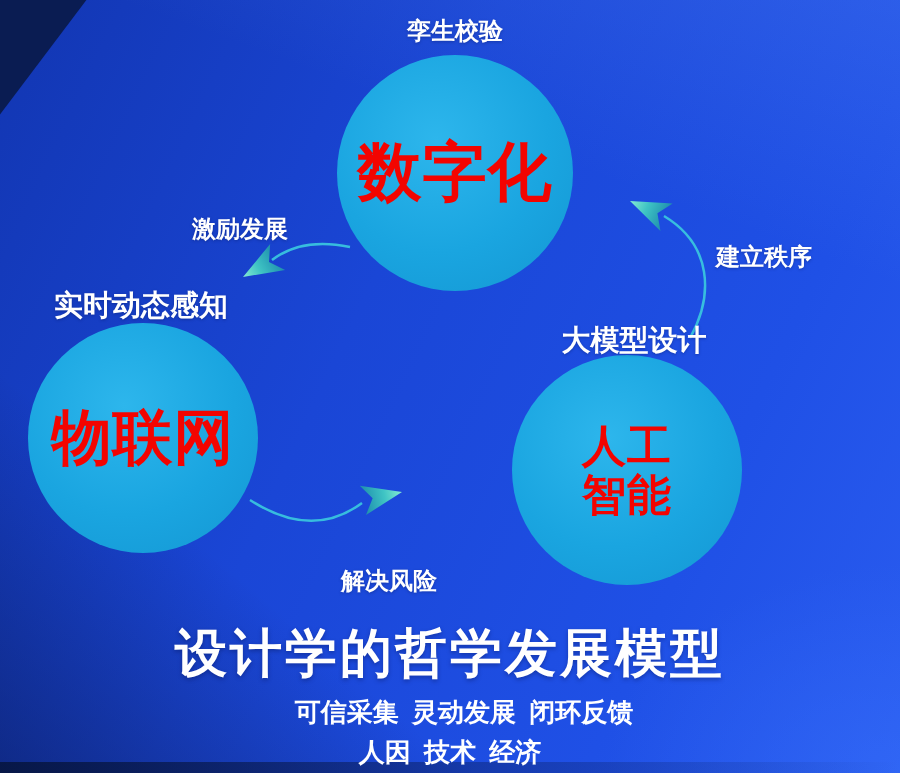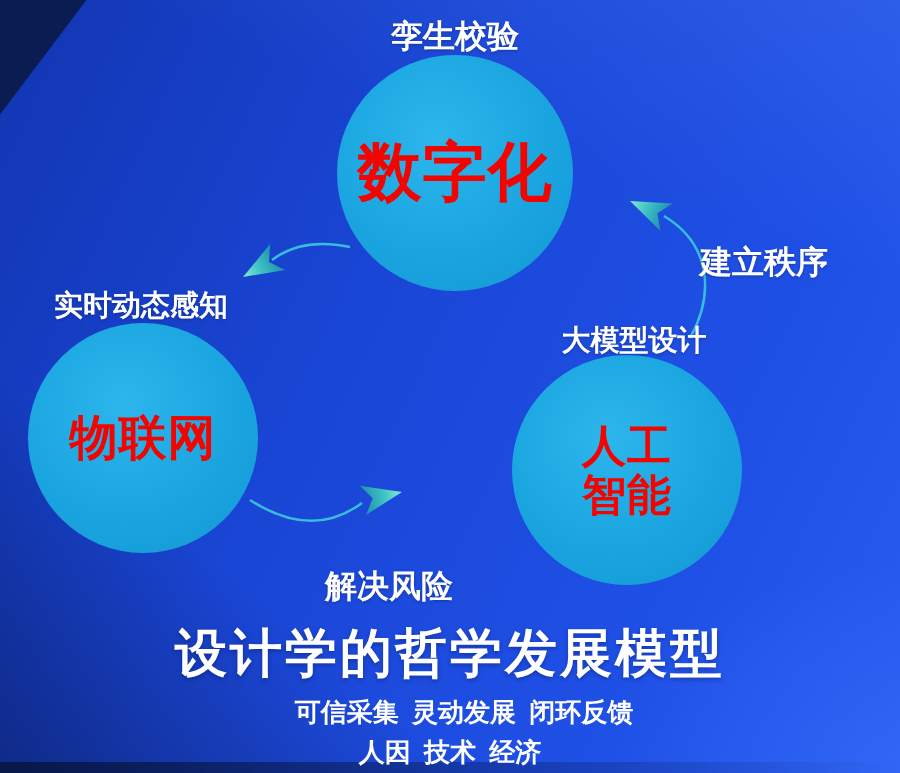--- a/index.html
+++ b/index.html
@@ -48,31 +48,31 @@
   }
   .node-label {
     color: #f30400;
     font-weight: bold;
     letter-spacing: 1px;
     line-height: 1.12;
   }
   .node-digital { left: 337px; top: 55px;  width: 236px; height: 236px; }
   .node-digital .node-label { font-size: 64px; }
   .node-iot     { left: 28px;  top: 323px; width: 230px; height: 230px; }
-  .node-iot .node-label { font-size: 48px; }
+  .node-iot .node-label { font-size: 60px; }
   .node-ai      { left: 512px; top: 355px; width: 230px; height: 230px; }
   .node-ai .node-label { font-size: 44px; }
 
   
   .elabel {
     position: absolute;
     transform: translateX(-50%);
     color: #ffffff;
     font-weight: bold;
-    font-size: 32px;
+    font-size: 24px;
     white-space: nowrap;
     text-shadow: 0 1px 3px rgba(0, 20, 80, 0.35);
   }
   .lbl-twin   { left: 455px; top: 15px; }
   .lbl-incent { left: 240px; top: 213px; }
   .lbl-sense  { left: 141px; top: 286px; font-size: 29px; }
   .lbl-order  { left: 764px; top: 241px; }
   .lbl-model  { left: 634px; top: 321px; font-size: 29px; }
   .lbl-risk   { left: 389px; top: 525px; margin-top: 40px; }
 
@@ -139,20 +139,21 @@
   <div class="node node-iot">
     <span class="node-label">物联网</span>
   </div>
 
   <div class="node node-ai">
     <span class="node-label">人工</span>
     <span class="node-label">智能</span>
   </div>
 
   <div class="elabel lbl-twin">孪生校验</div>
+  <div class="elabel lbl-incent">激励发展</div>
   <div class="elabel lbl-sense">实时动态感知</div>
   <div class="elabel lbl-order">建立秩序</div>
   <div class="elabel lbl-model">大模型设计</div>
   <div class="elabel lbl-risk">解决风险</div>
 
   <div class="footer">
     <div class="footer-title">设计学的哲学发展模型</div>
     <div class="footer-sub1">可信采集 灵动发展 闭环反馈</div>
     <div class="footer-sub2">
       <span>人因 技术 经济</span>

